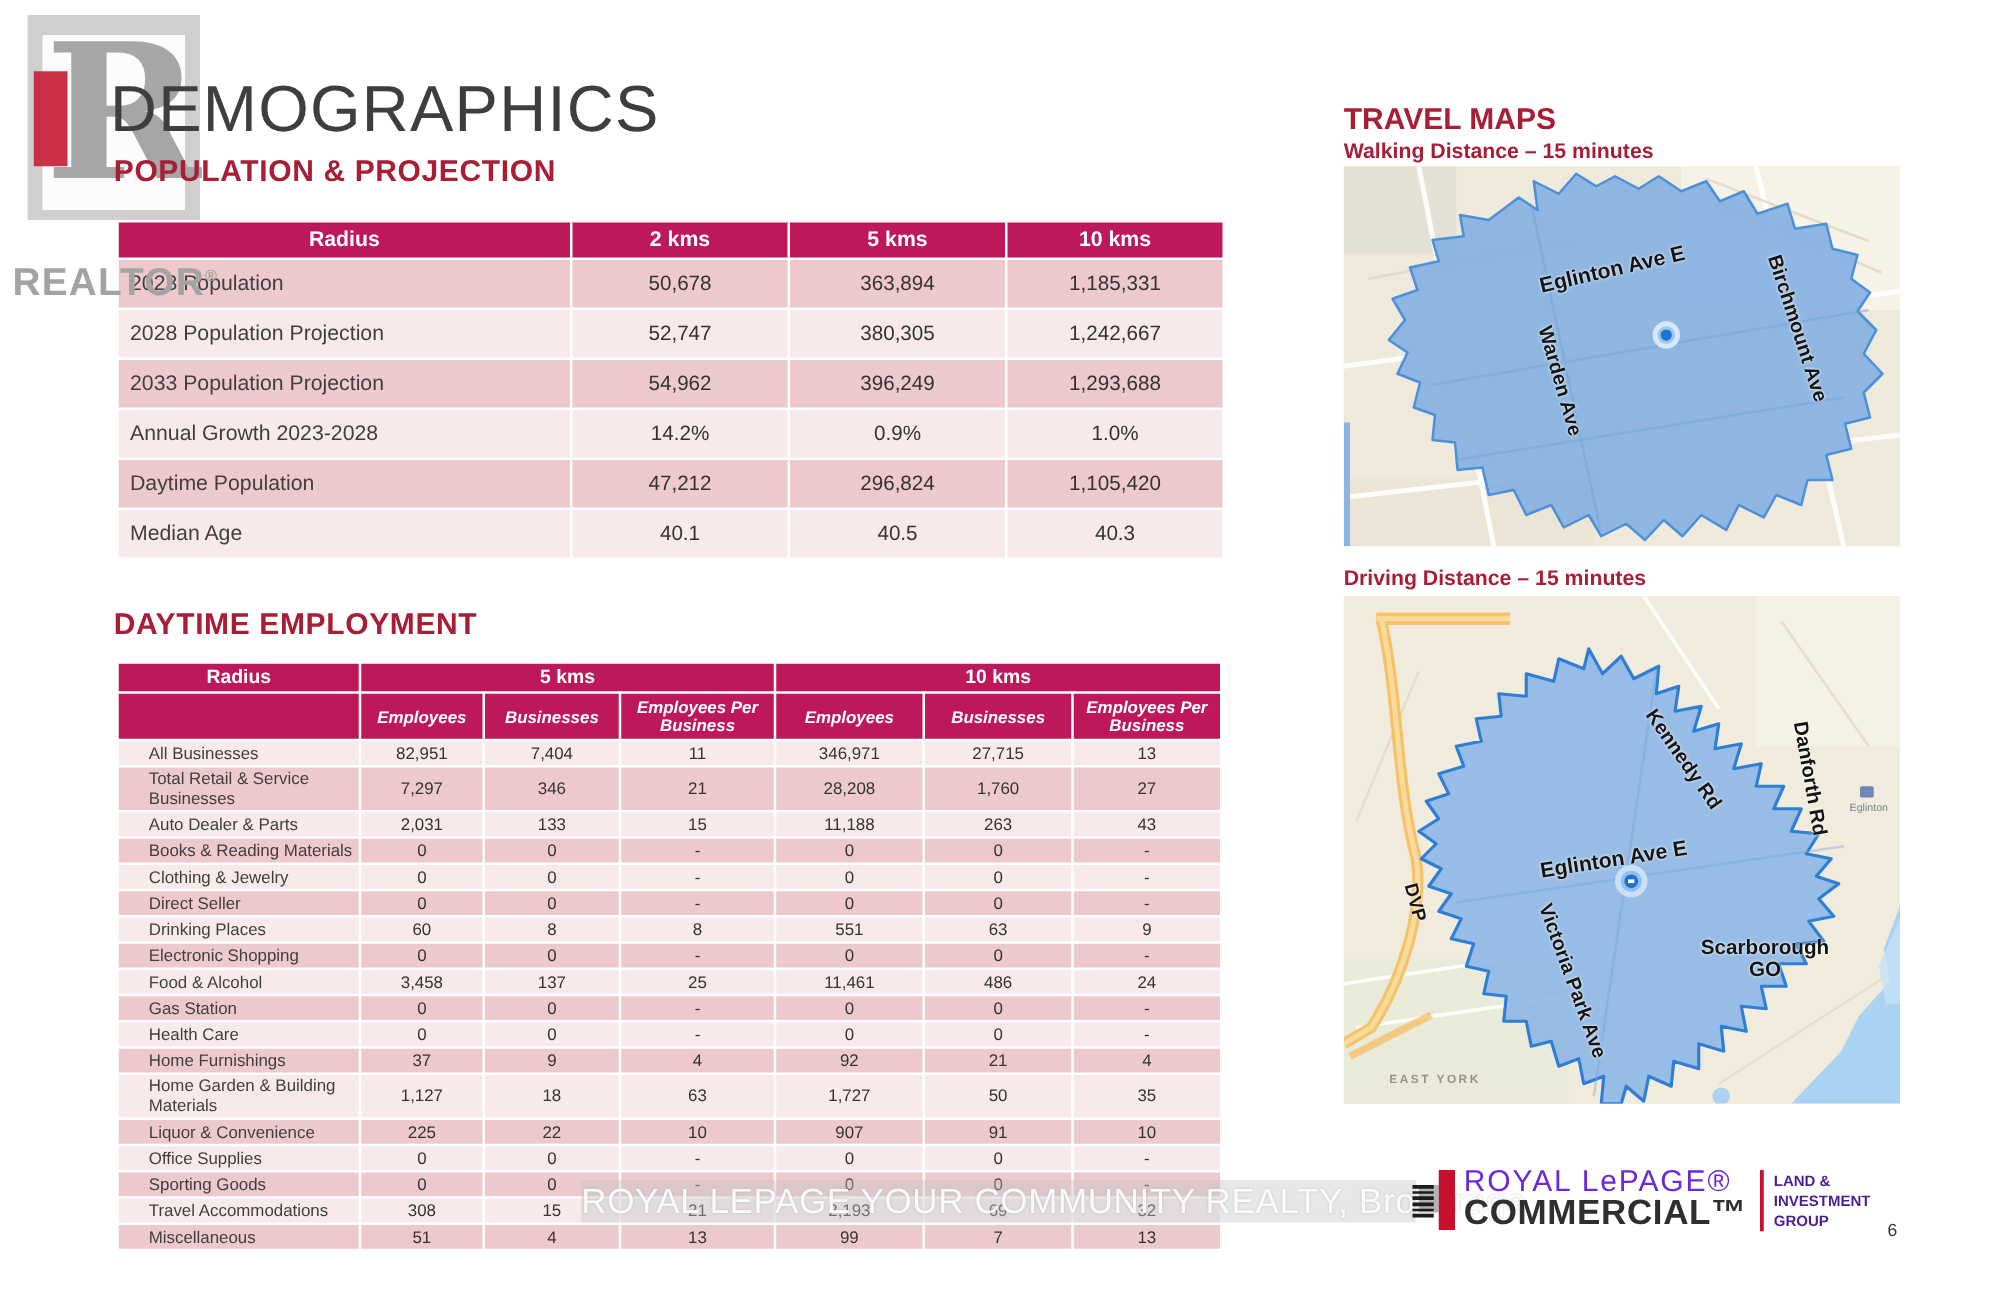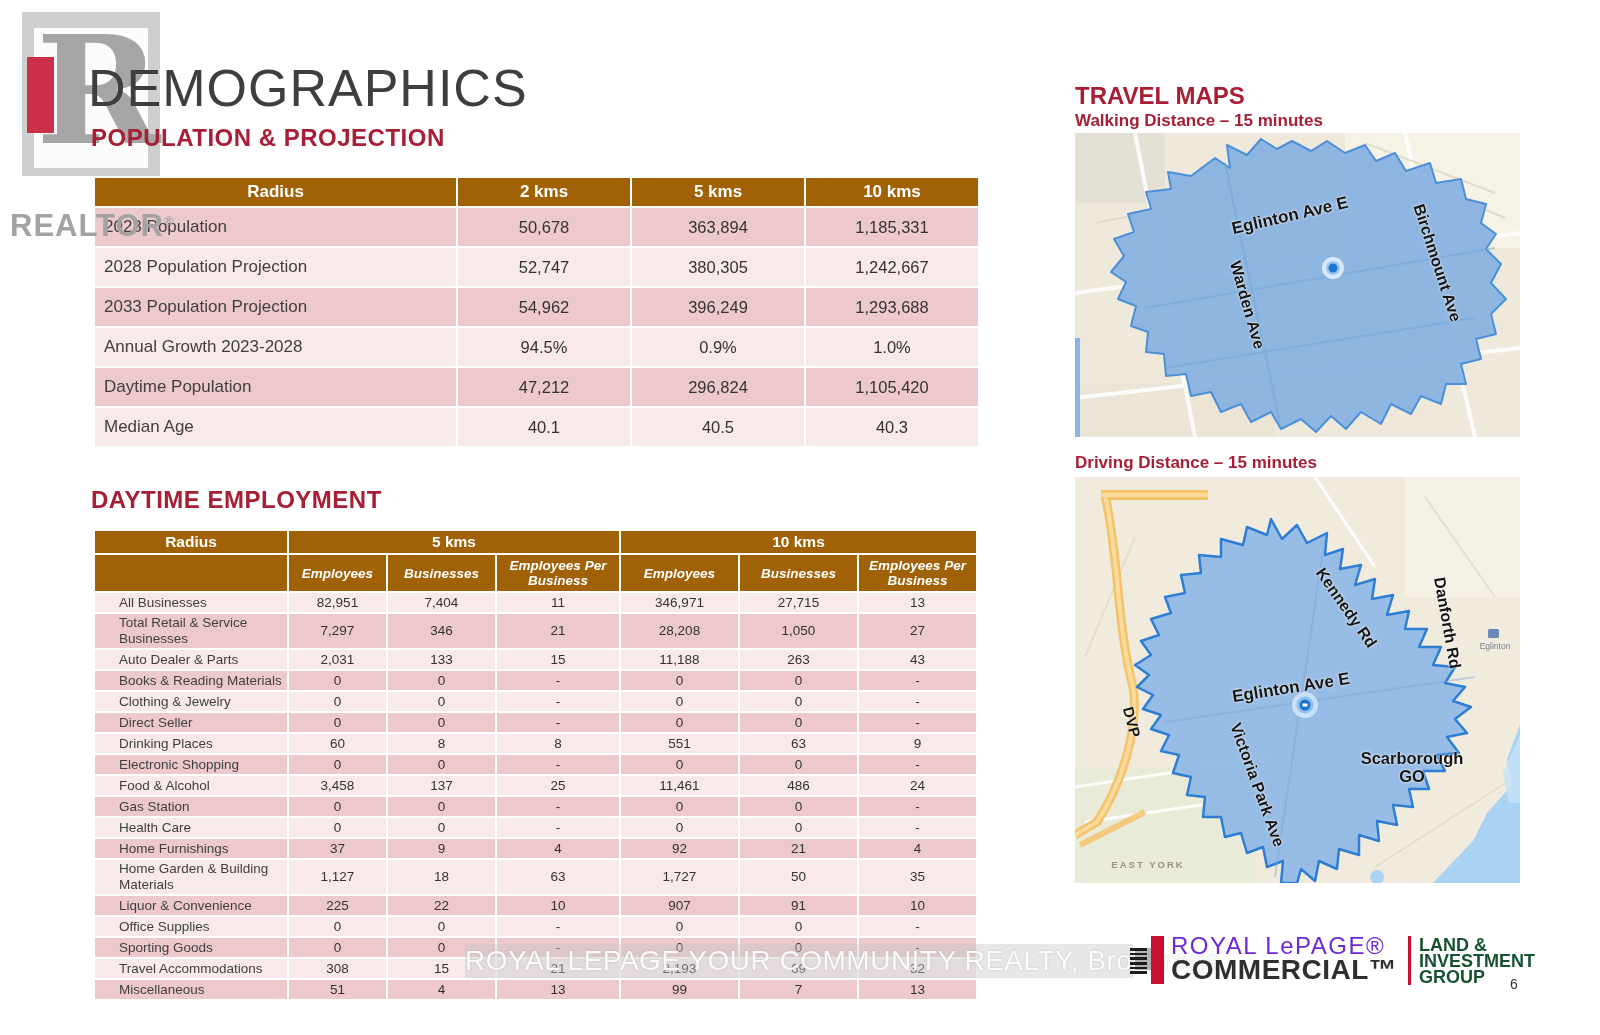--- a/index.html
+++ b/index.html
@@ -25,21 +25,21 @@
                  letter-spacing:.5px;z-index:2;}
   .emp-title{position:absolute;left:91px;top:486px;font-size:24px;font-weight:bold;color:#a81e35;
              letter-spacing:.5px;}
   .tm-title{position:absolute;left:1075px;top:82px;font-size:24px;font-weight:bold;color:#a81e35;}
   .tm-sub1{position:absolute;left:1075px;top:111px;font-size:17px;font-weight:bold;color:#a81e35;}
   .tm-sub2{position:absolute;left:1075px;top:453px;font-size:17px;font-weight:bold;color:#a81e35;}
 
   
   table{border-collapse:separate;border-spacing:2px;table-layout:fixed;}
   th,td{vertical-align:middle;overflow:hidden;}
-  .red-h{background:#a16207;color:#ffffff;font-weight:bold;text-align:center;}
+  .red-h{background:#be185d;color:#ffffff;font-weight:bold;text-align:center;}
 
   .pop-table{position:absolute;left:93px;top:176px;}
   .pop-table th{height:26px;font-size:17px;}
   .pop-table td{height:36px;font-size:16.5px;text-align:center;color:#333;}
   .pop-table td.lbl{text-align:left;padding-left:9px;font-size:17px;color:#3f3f3f;}
   .pop-table tbody tr:nth-child(odd) td{background:#eec9cc;}
   .pop-table tbody tr:nth-child(even) td{background:#f8eaea;}
 
   .emp-table{position:absolute;left:93px;top:529px;}
   .emp-table th.g{height:20px;font-size:15.5px;}
@@ -72,21 +72,21 @@
 
   
   .footer{position:absolute;left:1118px;top:930px;width:420px;height:70px;z-index:6;}
   .lines-icon{position:absolute;left:12px;top:18px;width:17px;}
   .lines-icon div{height:2.5px;background:#1d1d1d;margin-bottom:2.2px;}
   .rl-redbar{position:absolute;left:33px;top:6px;width:13px;height:48px;background:#c8102e;}
   .rl-text{position:absolute;left:53px;top:6px;}
   .rl-line1{font-size:24px;color:#6d28d9;letter-spacing:1.5px;line-height:20px;}
   .rl-line2{font-size:28px;font-weight:bold;color:#2f2f2f;letter-spacing:.5px;line-height:28px;}
   .rl-div{position:absolute;left:290px;top:6px;width:3px;height:49px;background:#c8102e;}
-  .rl-group{position:absolute;left:301px;top:7px;font-size:18px;font-weight:bold;color:#14532d;
+  .rl-group{position:absolute;left:301px;top:7px;font-size:12px;font-weight:bold;color:#4c1d95;
             line-height:16px;}
   .page-num{position:absolute;left:1510px;top:976px;font-size:14px;color:#333;z-index:6;}
 </style>
 </head>
 <body>
 
 <div class="realtor-logo">
   <div class="realtor-box">
     <div class="realtor-box-inner"></div>
   </div>
@@ -127,21 +127,21 @@
         <td>1,242,667</td>
       </tr>
       <tr>
         <td class="lbl">2033 Population Projection</td>
         <td>54,962</td>
         <td>396,249</td>
         <td>1,293,688</td>
       </tr>
       <tr>
         <td class="lbl">Annual Growth 2023-2028</td>
-        <td>94.5%</td>
+        <td>14.2%</td>
         <td>0.9%</td>
         <td>1.0%</td>
       </tr>
       <tr>
         <td class="lbl">Daytime Population</td>
         <td>47,212</td>
         <td>296,824</td>
         <td>1,105,420</td>
       </tr>
       <tr>
@@ -189,21 +189,21 @@
         <td>346,971</td>
         <td>27,715</td>
         <td>13</td>
       </tr>
       <tr>
         <td class="lbl">Total Retail &amp; Service Businesses</td>
         <td>7,297</td>
         <td>346</td>
         <td>21</td>
         <td>28,208</td>
-        <td>1,050</td>
+        <td>1,760</td>
         <td>27</td>
       </tr>
       <tr>
         <td class="lbl">Auto Dealer &amp; Parts</td>
         <td>2,031</td>
         <td>133</td>
         <td>15</td>
         <td>11,188</td>
         <td>263</td>
         <td>43</td>

